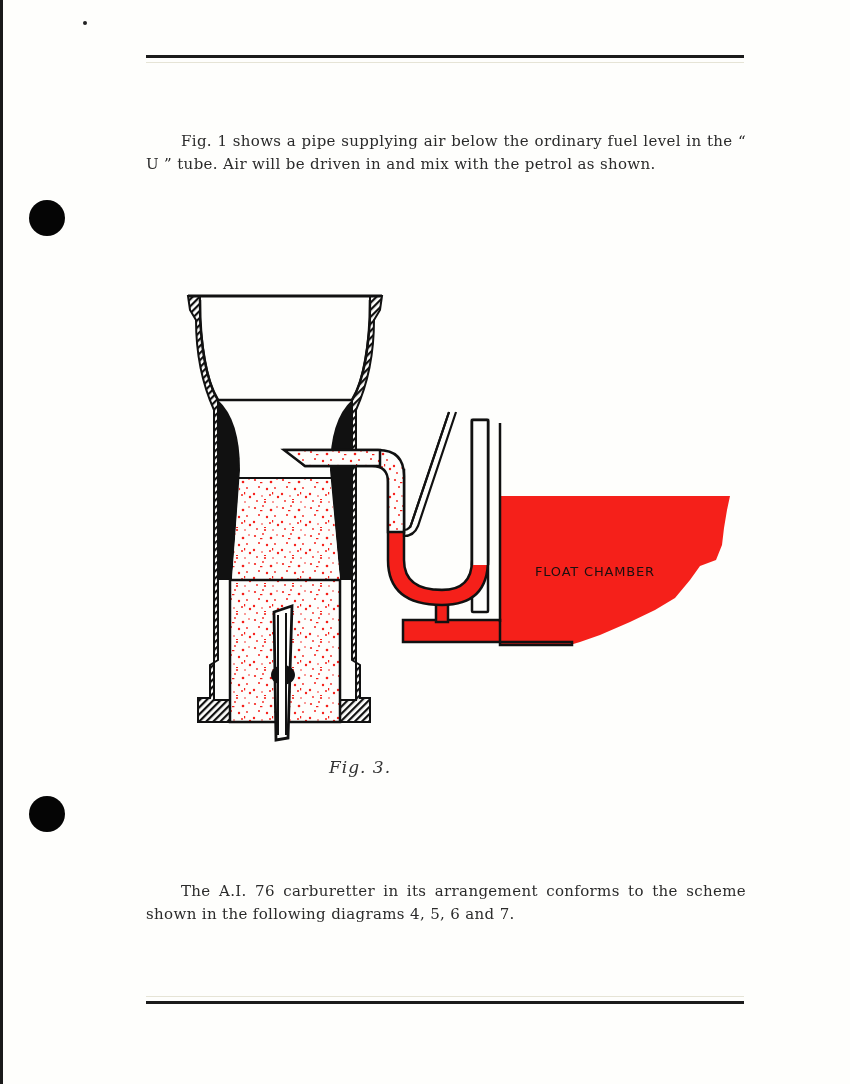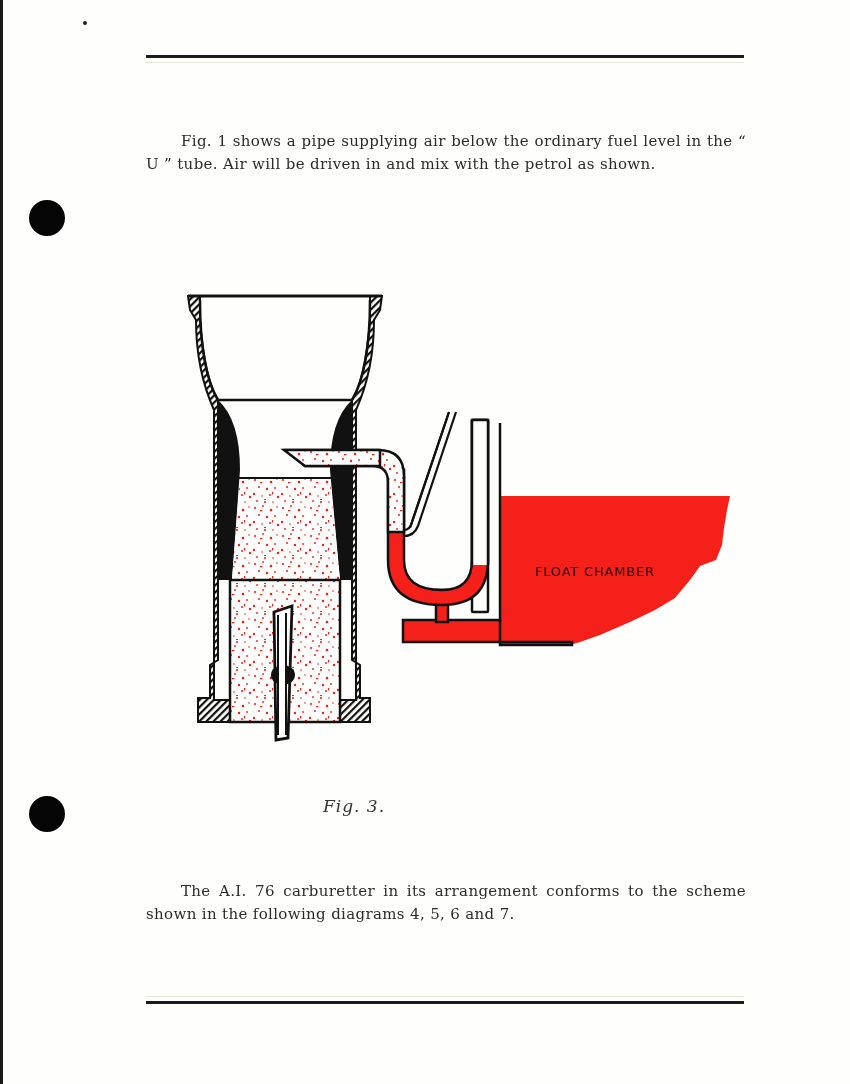--- a/index.html
+++ b/index.html
@@ -15,22 +15,22 @@
   .rule { position: absolute; left: 146px; width: 598px; height: 3px; background: #1b1b1b; }
   .rule-thin { position: absolute; left: 146px; width: 598px; height: 1px; background: #e6e4d6; }
   .para {
     position: absolute; left: 146px; width: 600px;
     font-size: 15px; line-height: 23px; letter-spacing: 0.35px;
     text-align: justify; text-align-last: left;
     color: #2b2b2b;
   }
   .para .ind { display: inline-block; width: 35px; }
   .caption {
-    position: absolute; left: 8px; width: 692px; top: 757px; text-align: center;
-    font-style: italic; font-size: 17px; letter-spacing: 1px; color: #333; margin-top: 39px;
+    position: absolute; left: 14px; width: 692px; top: 757px; text-align: center;
+    font-style: italic; font-size: 17px; letter-spacing: 1px; color: #333;
   }
   .figure { position: absolute; left: 180px; top: 285px; width: 570px; height: 460px; }
   .float-label {
     position: absolute; left: 535px; top: 529px;
     font-family: "DejaVu Sans", "Liberation Sans", sans-serif;
     font-size: 13px; letter-spacing: 0.8px; color: #1a1010; margin-top: 35px;
   }
 </style>
 </head>
 <body>

